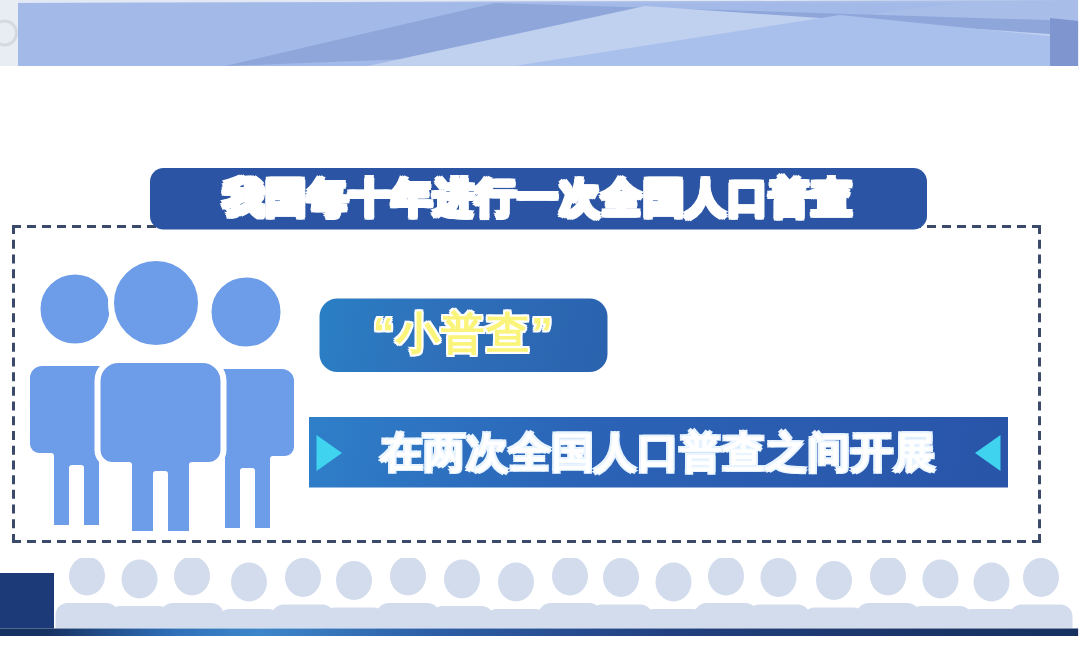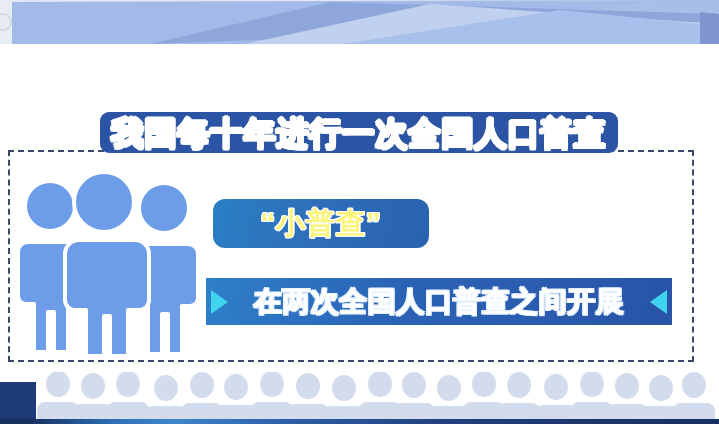--- a/index.html
+++ b/index.html
@@ -49,21 +49,21 @@
     height: 41px;
     background: #2b55a4;
     border-radius: 9px;
     box-sizing: border-box;
     display: flex;
     align-items: center;
     justify-content: center;
   }
   .headline-text {
     color: #ffffff;
-    font-size: 32px;
+    font-size: 27px;
     font-weight: bold;
     letter-spacing: 1px;
     white-space: nowrap;
     line-height: 1;
     text-shadow:
       -1.5px -1.5px 0 #ffffff, 1.5px -1.5px 0 #ffffff,
       -1.5px  1.5px 0 #ffffff, 1.5px  1.5px 0 #ffffff,
        0     -1.8px 0 #ffffff, 0      1.8px 0 #ffffff,
       -1.8px  0    0 #ffffff, 1.8px   0    0 #ffffff;
   }
@@ -75,21 +75,21 @@
     top: 168px;
     width: 182px;
     height: 188px;
   }
 
   
   .pill-small-census {
     position: absolute;
     left: 213px;
     top: 199px;
-    width: 216px;
+    width: 192px;
     height: 49px;
     border-radius: 12px;
     background: linear-gradient(100deg, #2a7fc4 0%, #2f6fba 45%, #2a62ae 100%);
     box-sizing: border-box;
     display: flex;
     align-items: center;
     justify-content: center;
   }
   .pill-small-census-text {
     color: #fbf47a;

